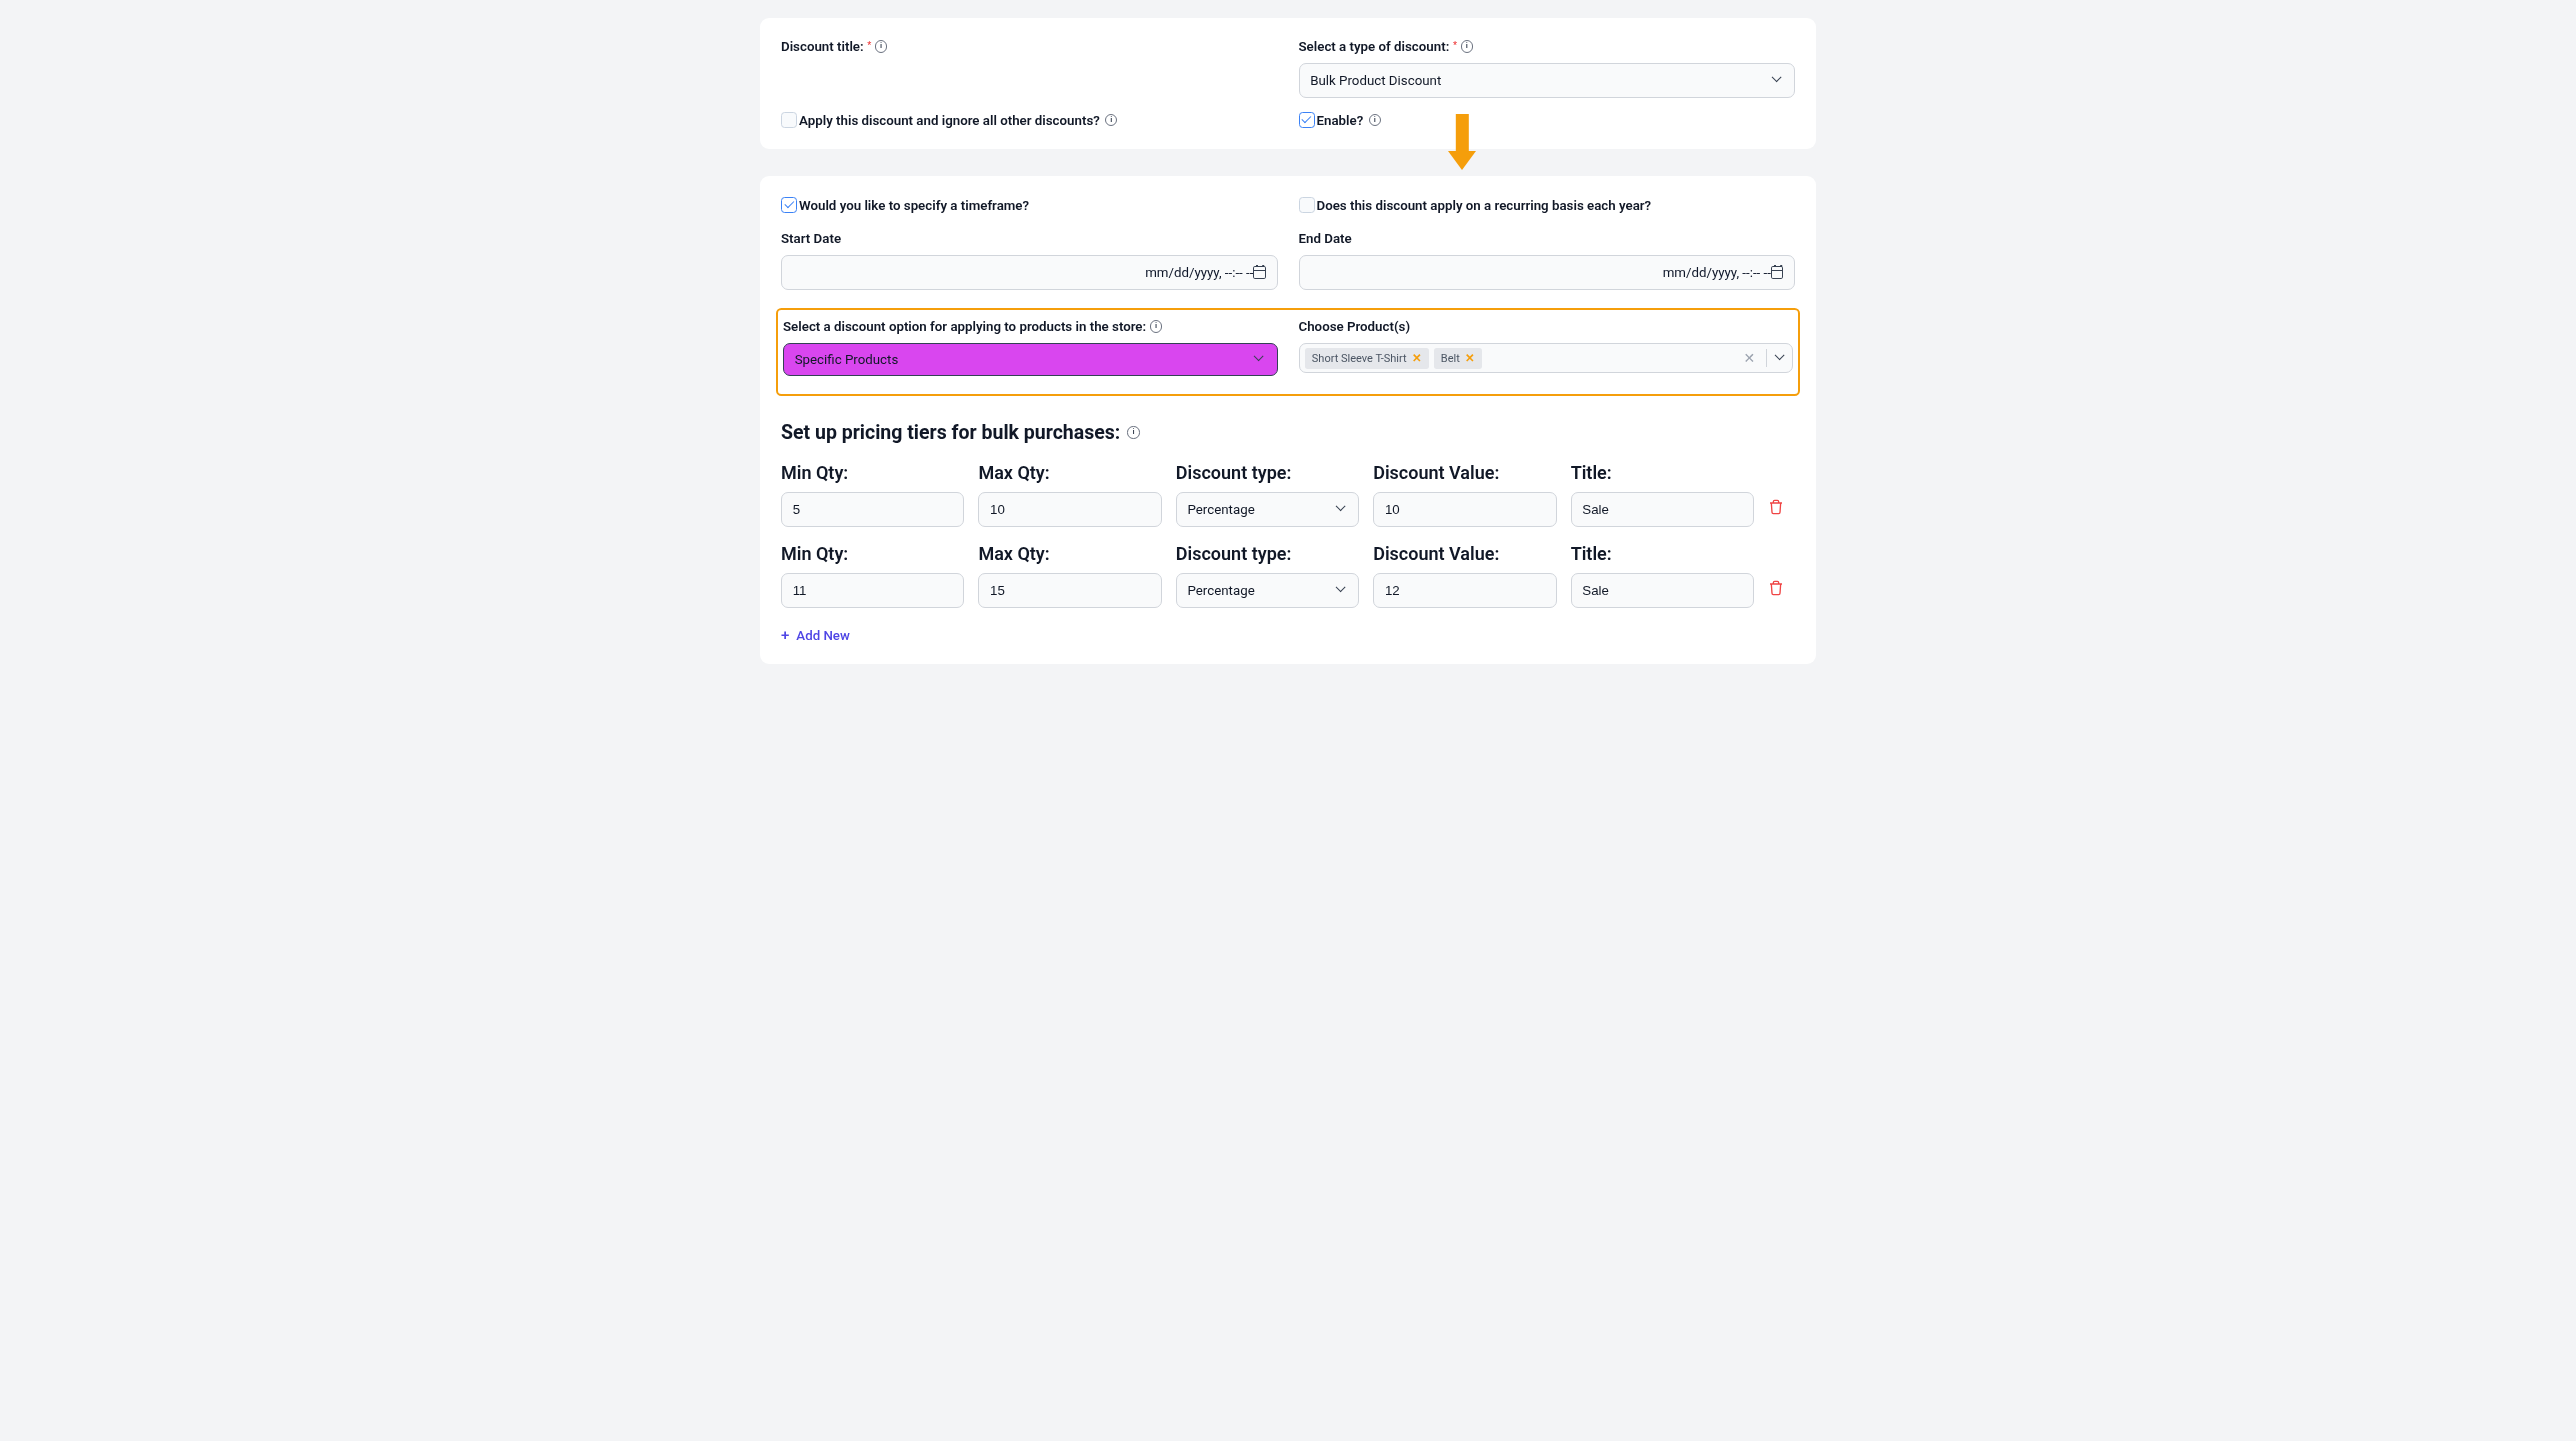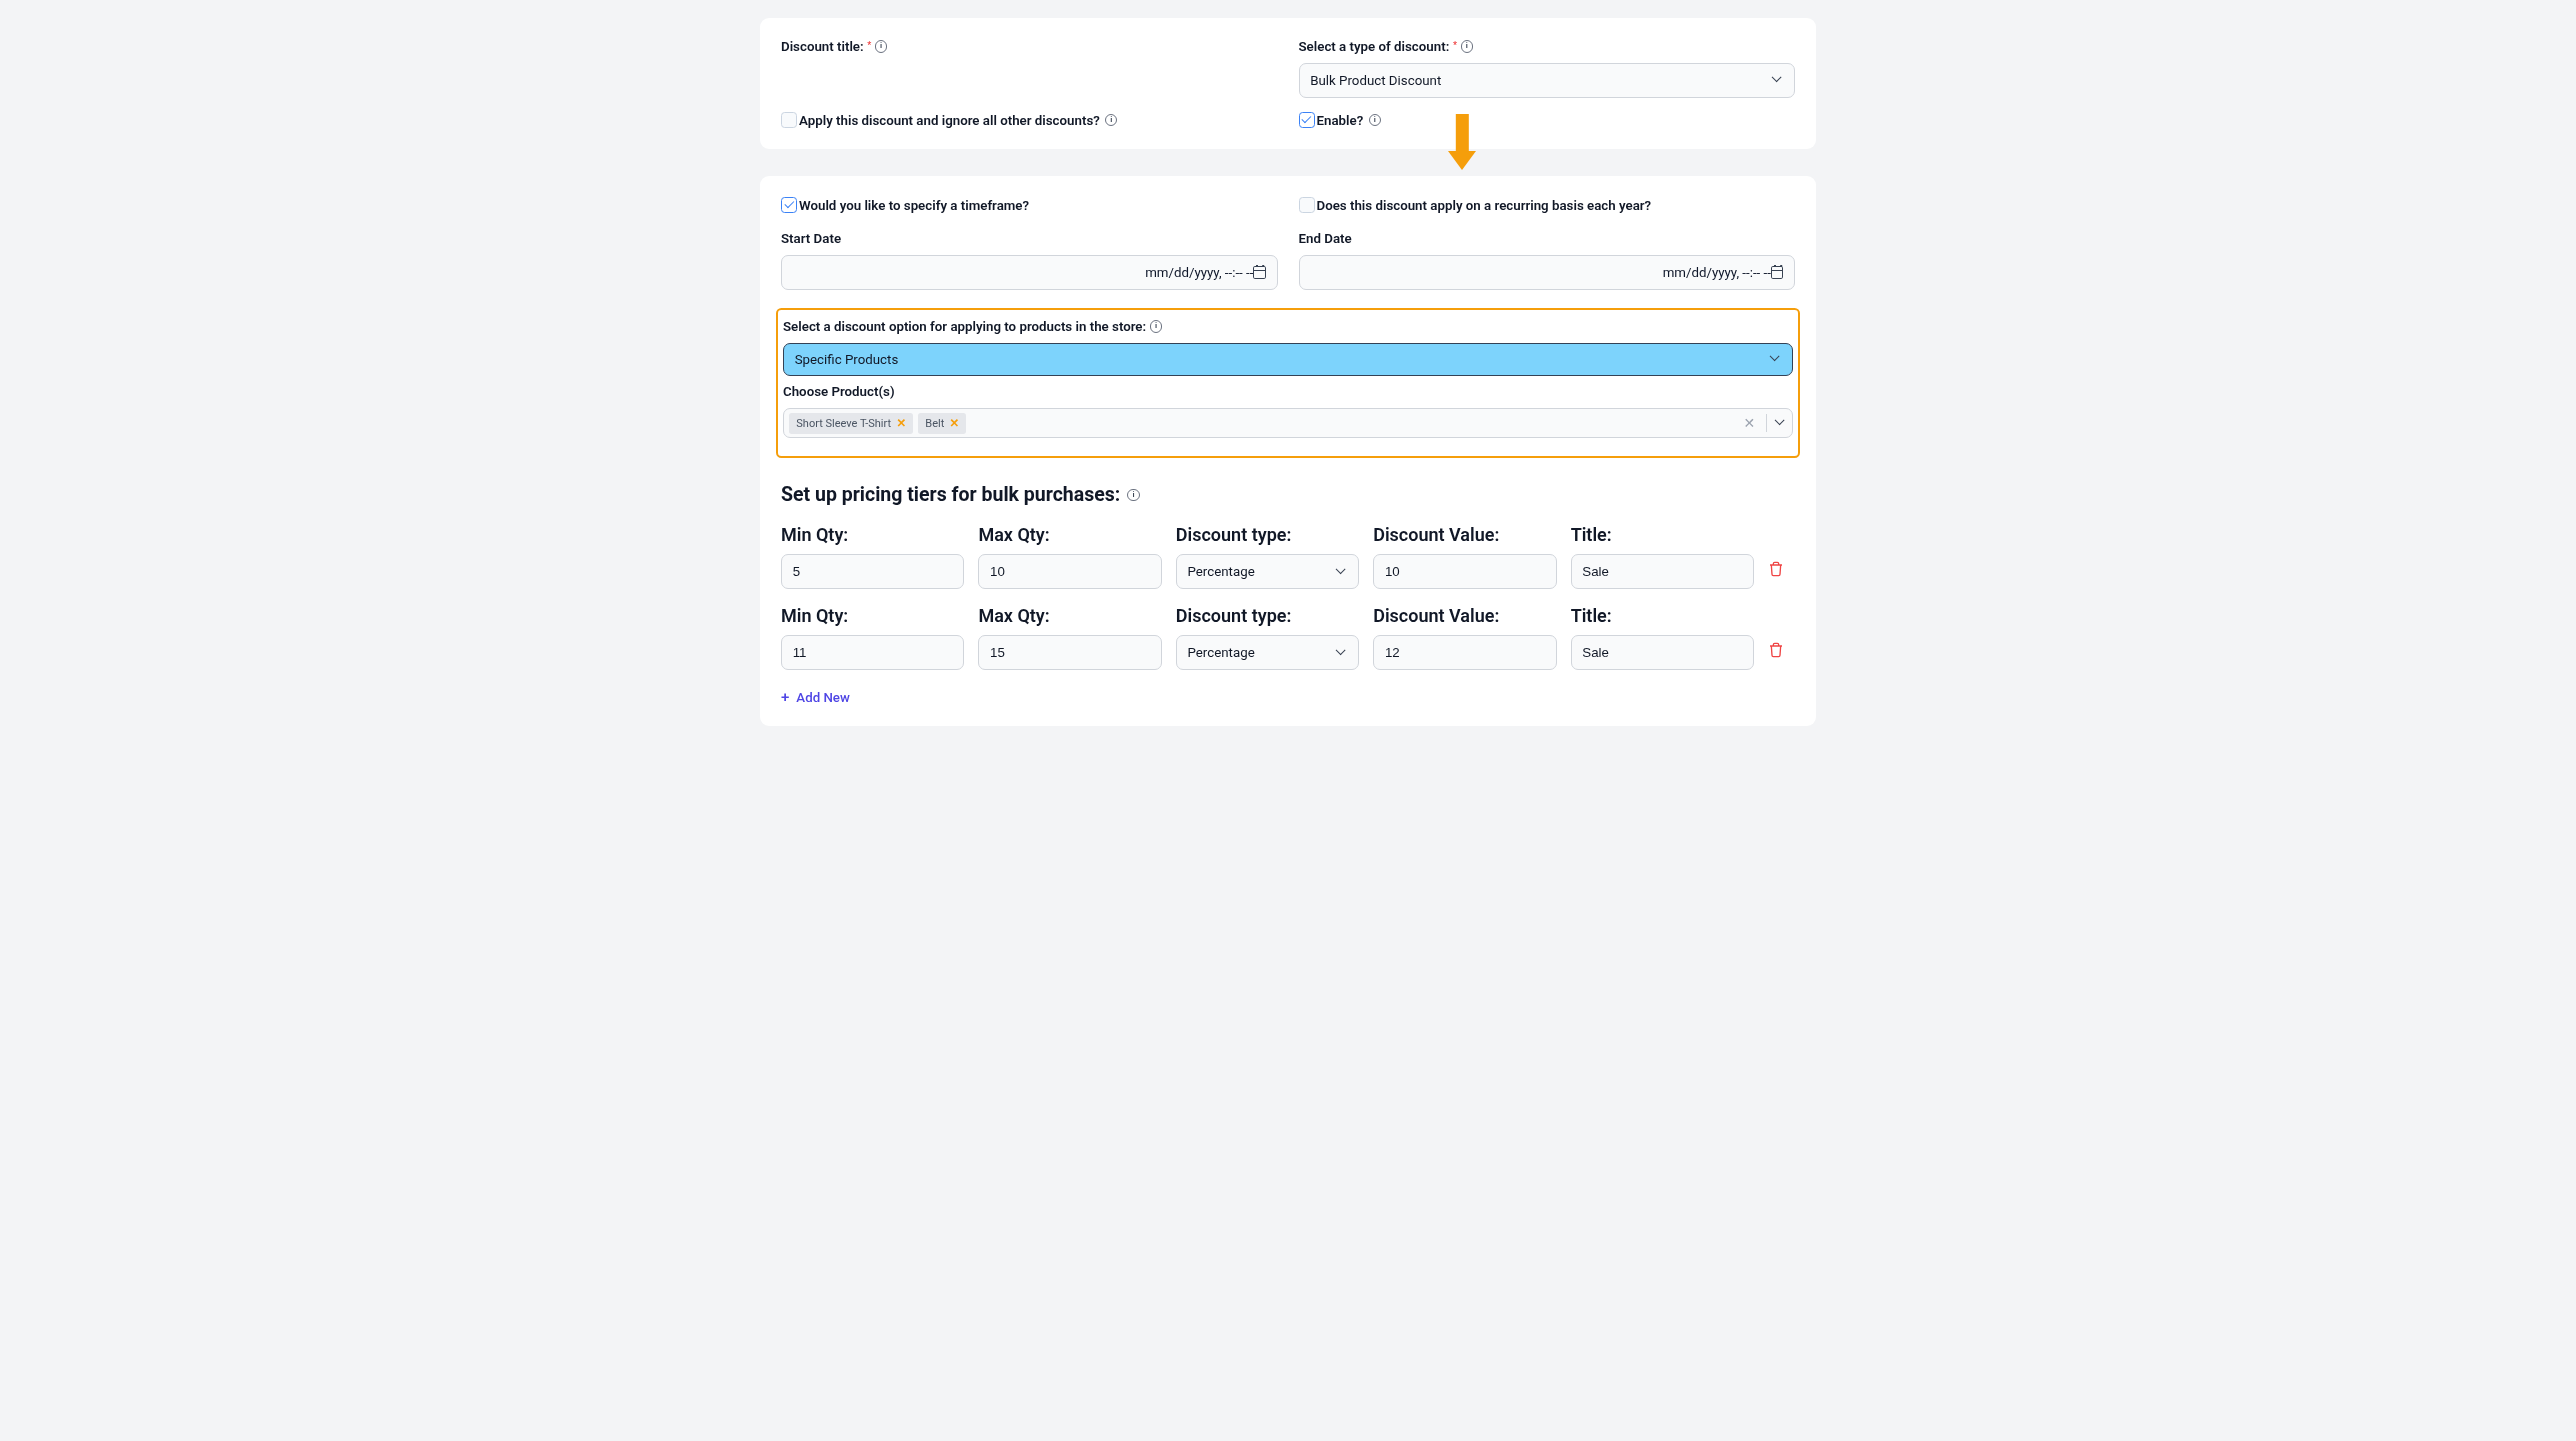--- a/index.html
+++ b/index.html
@@ -64,25 +64,25 @@
   .cal-icon { width: 12.4px; height: 12.4px; border: 1.3px solid #374151; border-radius: 1.8px; position: relative; }
   .cal-icon::before { content:""; position:absolute; top:2.7px; left:0; right:0; height:1.3px; background:#374151;}
   .cal-icon::after { content:""; position:absolute; top:-2.7px; left:1.8px; width:1.8px; height:2.7px; background:#374151; box-shadow: 6.2px 0 0 #374151;}
   .highlight-box {
     border: 2.7px solid #f59e0b;
     border-radius: 5.3px;
     margin: 18px -5.3px 0 -5.3px;
     padding: 9px 5.3px 18px 5.3px;
     position: relative;
   }
-  .hl-row { display:flex; gap:8px;flex-direction:column; }
+  .hl-row { display:flex; gap:21px; }
   .hl-col { flex:1; }
   .select-focused {
     border: 1.8px solid #334155;
-    background: #7dd3fc;
+    background: #d946ef;
     border-radius: 7px;
     padding: 8px 10.7px;
     display: flex; justify-content: space-between; align-items: center;
     font-size: 13.3px;
     cursor:pointer;
   }
   .multi-select { padding: 3.6px 5.3px; gap:5.3px; }
   .tag {
     background: #e5e7eb; border-radius: 2.7px; padding: 3.6px 7px; font-size: 11px;
     display:inline-flex; align-items:center; gap:5.3px; color:#4b5563;

